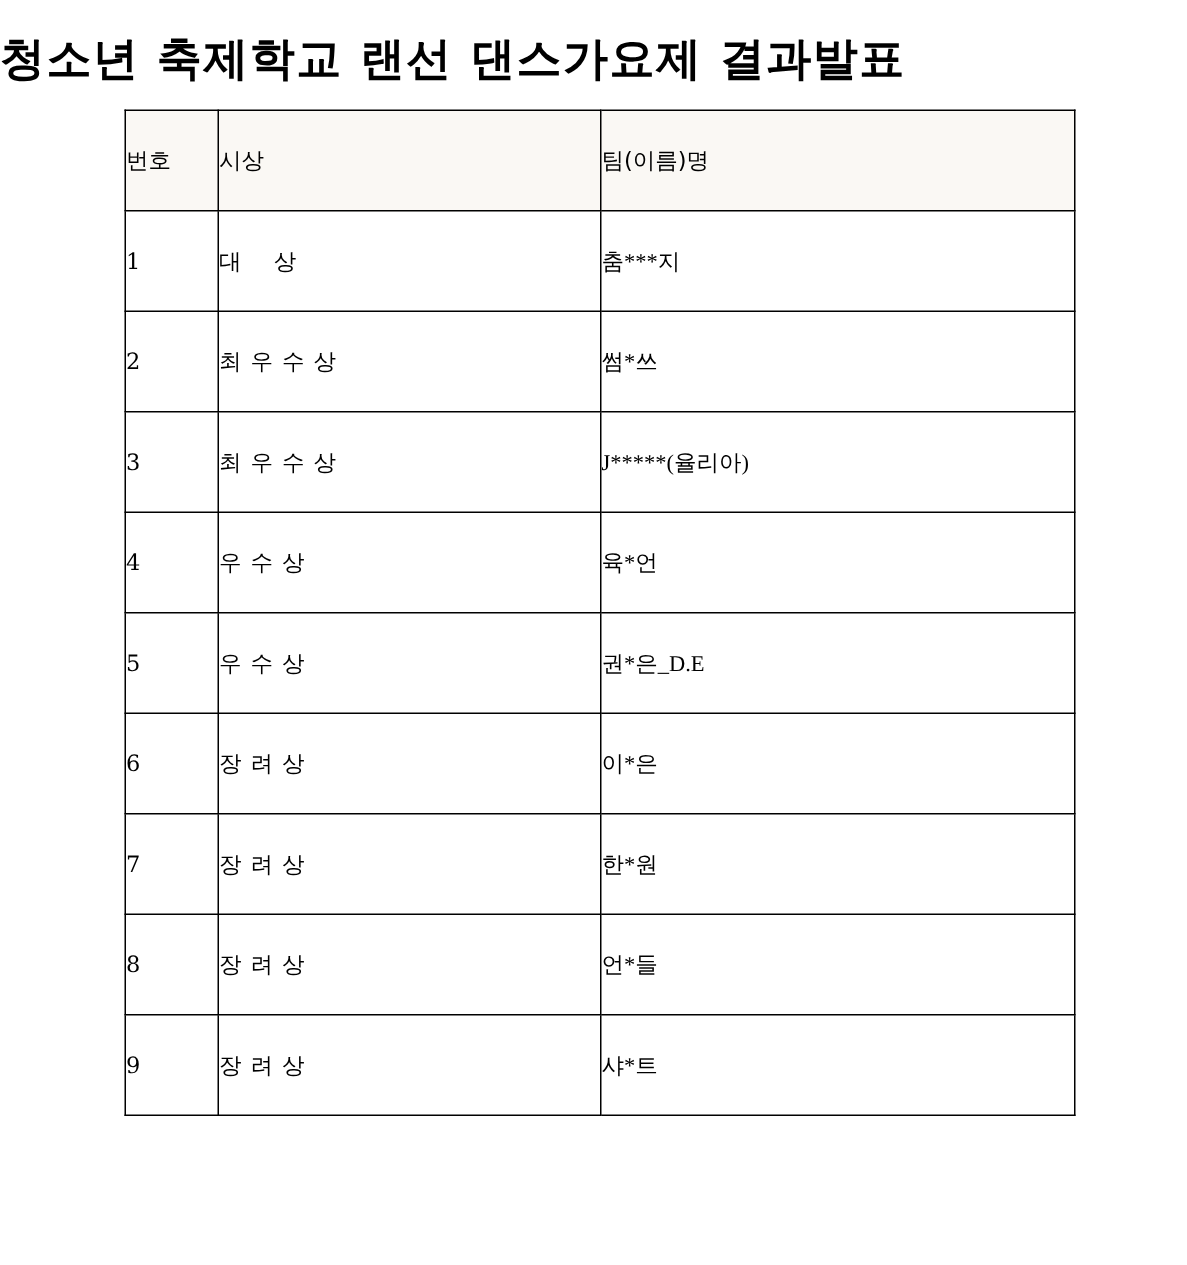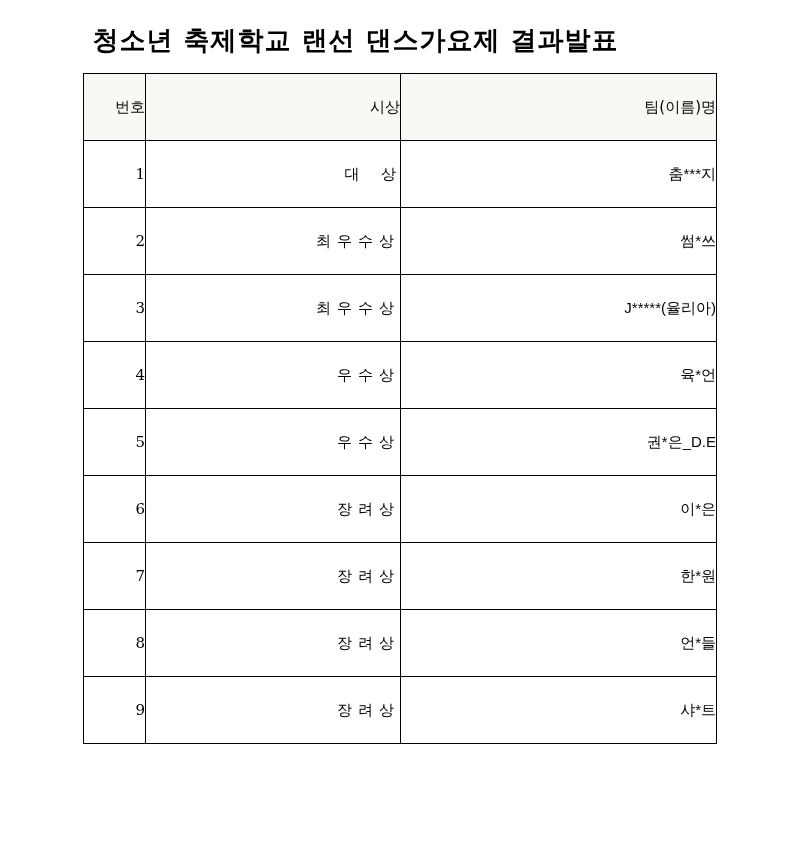--- a/index.html
+++ b/index.html
@@ -13,38 +13,38 @@
       position: relative;
       font-family: "DejaVu Serif", "Liberation Serif", serif;
       color: #000000;
       overflow: hidden;
     }
     .doc-title {
       position: absolute;
       left: 0;
       top: 22px;
       width: 711px;
-      text-align: center;
+      text-align: left;
       font-family: "DejaVu Sans", "Liberation Sans", sans-serif;
-      font-size: 26px;
+      font-size: 30px;
       font-weight: bold;
       letter-spacing: 1px;
       line-height: 36px;
     }
     table.results {
       position: absolute;
       left: 83px;
       top: 73px;
       width: 633px;
       border-collapse: collapse;
       table-layout: fixed;
     }
     table.results th, table.results td {
       border: 1.5px solid #000000;
-      text-align: right;
+      text-align: left;
       vertical-align: middle;
       height: 66px;
       padding: 0;
       font-size: 15px;
     }
     table.results th {
       background: #faf8f4;
       font-weight: normal;
       font-family: "DejaVu Sans", "Liberation Sans", sans-serif;
       font-size: 15px;
@@ -52,21 +52,21 @@
     col.c-no { width: 62px; }
     col.c-award { width: 255px; }
     col.c-team { width: 316px; }
     td.award {
       letter-spacing: 6px;
       font-family: "DejaVu Sans", "Liberation Sans", sans-serif;
       font-size: 15px;
       margin-top: 45px;
     }
     td.team {
-      font-family: Liberation Sans, sans-serif;
+      font-family: Liberation Serif, serif;
       font-size: 15px;
     }
     td.no {
       font-family: "DejaVu Serif", "Liberation Serif", serif;
       font-size: 15px;
     }
   </style>
 </head>
 <body>
 

